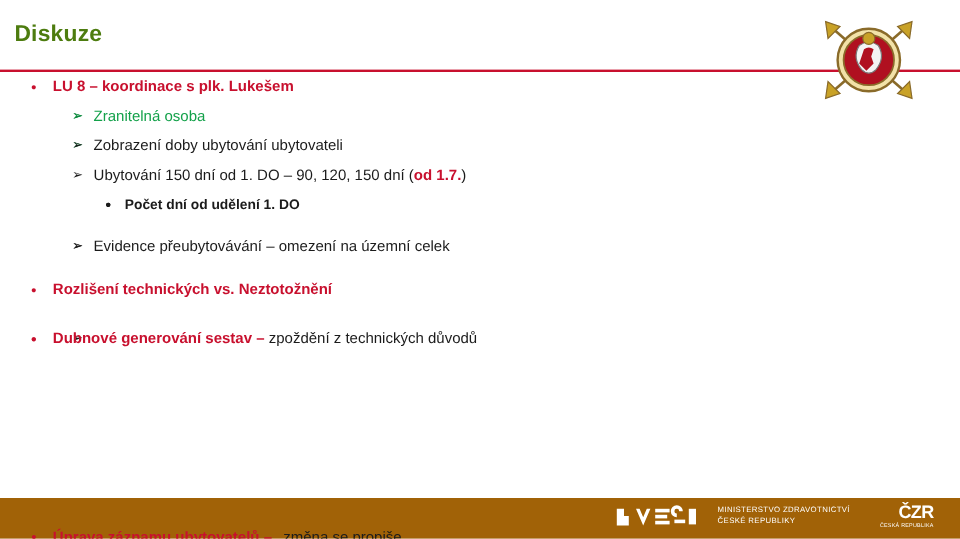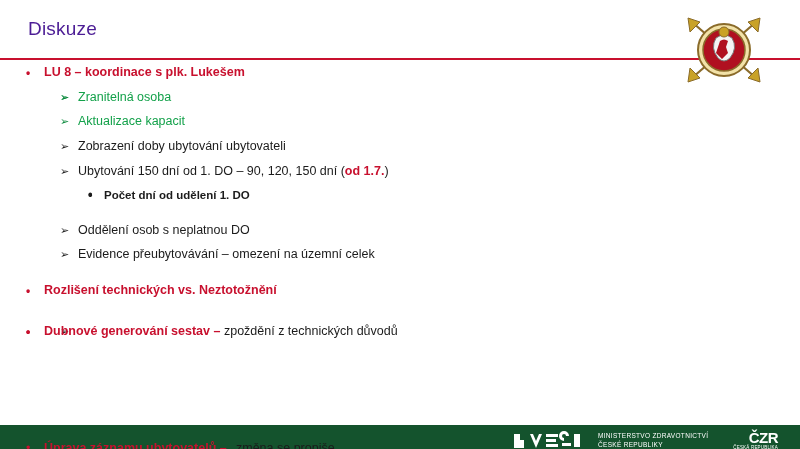--- a/index.html
+++ b/index.html
@@ -17,25 +17,25 @@
   .slide {
     position: relative;
     width: 800px;
     height: 449px;
     background: #ffffff;
     box-sizing: border-box;
   }
   
   .title {
     position: absolute;
-    left: 28px;
+    left: 12px;
     top: 18px;
     font-size: 19px;
-    font-weight: normal;
-    color: #4c1d95;
+    font-weight: bold;
+    color: #4d7c0f;
     letter-spacing: 0.2px;
   }
   
   .top-rule {
     position: absolute;
     left: 0;
     top: 58px;
     width: 800px;
     height: 2px;
     background: #c8102e;
@@ -120,22 +120,22 @@
   .gap-top { margin-top: 20px; }
   .gap-top-lg { margin-top: 26px; }
   .gap-top-xl { margin-top: 24px; }
 
   
   .footer {
     position: absolute;
     left: 0;
     bottom: 0;
     width: 800px;
-    height: 24px;
-    background: #14532d;
+    height: 34px;
+    background: #a16207;
   }
   .footer-icons {
     position: absolute;
     left: 512px;
     top: 5px;
     display: flex;
     align-items: center;
     gap: 4px;
   }
   .footer-min {
@@ -234,21 +234,20 @@
         <span class="bullet">➢</span>
       </li>
 
       <li class="l2 green">
         <span class="bullet">➢</span>
         <span>Zranitelná osoba</span>
       </li>
 
       <li class="l2 green">
         <span class="bullet">➢</span>
-        <span>Aktualizace kapacit</span>
       </li>
 
       <li class="l2">
         <span class="bullet dark">➢</span>
         <span>Zobrazení doby ubytování ubytovateli</span>
       </li>
 
       <li class="l2">
         <span class="bullet dark">➢</span>
         <span>Ubytování 150 dní od 1. DO – 90, 120, 150 dní (</span><span class="redbold">od 1.7.</span><span>)</span>
@@ -258,21 +257,20 @@
         <span class="bullet">•</span>
       </li>
 
       <li class="l3 bold">
         <span class="bullet">•</span>
         <span>Počet dní od udělení 1. DO</span>
       </li>
 
       <li class="l2 gap-top">
         <span class="bullet dark">➢</span>
-        <span>Oddělení osob s neplatnou DO</span>
       </li>
 
       <li class="l2">
         <span class="bullet dark">➢</span>
         <span>Evidence přeubytovávání – omezení na územní celek</span>
       </li>
 
       <li class="l1 gap-top">
         <span class="bullet">•</span>
         <span>Rozlišení technických vs. Neztotožnění</span>

